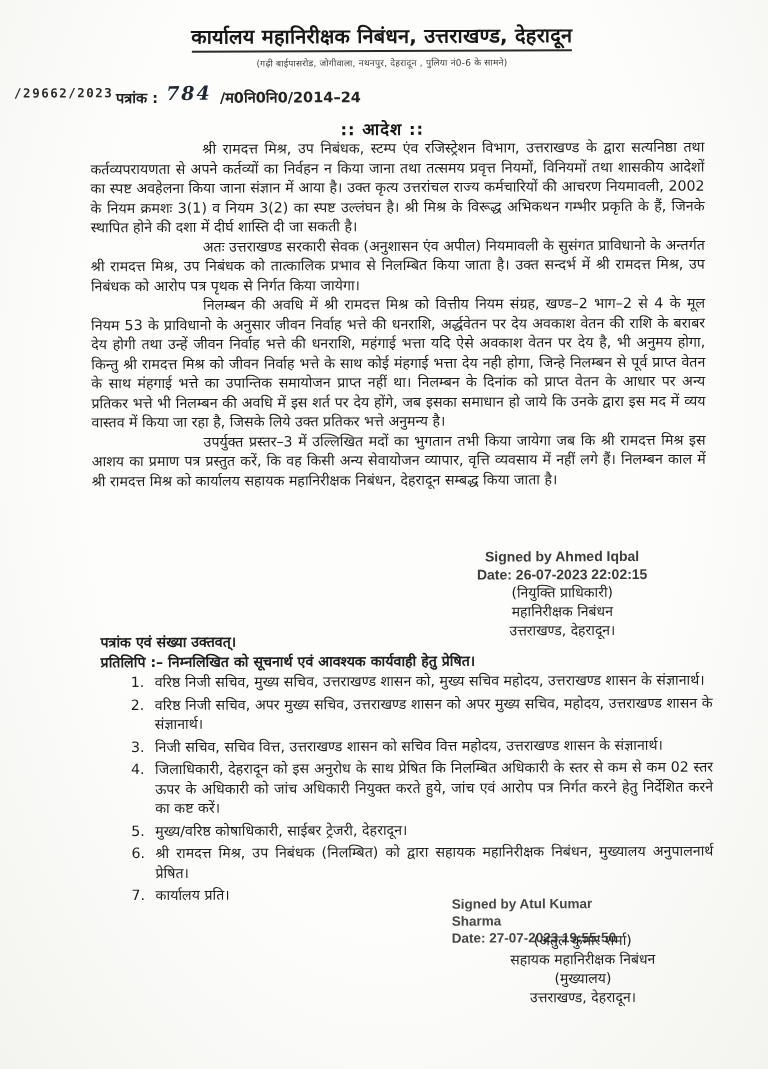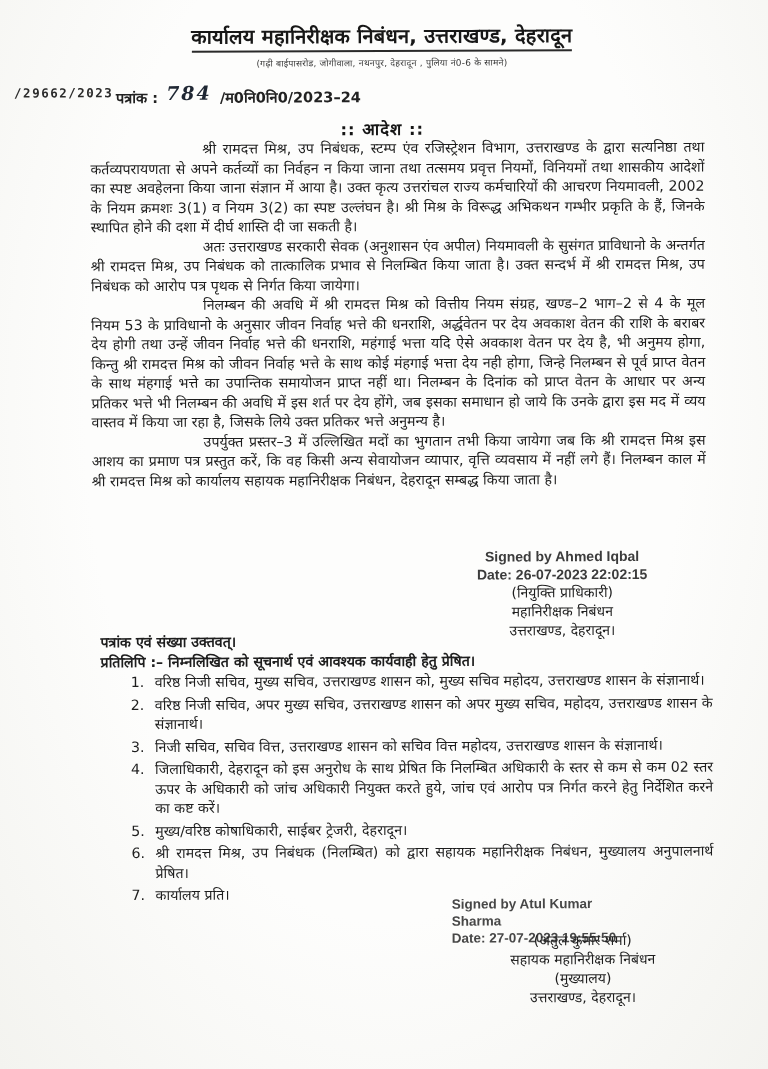--- a/index.html
+++ b/index.html
@@ -58,21 +58,21 @@
 
     <div class="letterhead">
       <div class="office-title">कार्यालय महानिरीक्षक निबंधन, उत्तराखण्ड, देहरादून</div>
       <div class="office-address">(गढ़ी बाईपासरोड, जोगीवाला, नथनपुर, देहरादून , पुलिया नं0-6 के सामने)</div>
     </div>
 
     <div class="ref-row">
       <div>
         <span>पत्रांक :</span>
         <span class="hand">784</span>
-        <span>/म0नि0नि0/2023–24</span>
+        <span>/म0नि0नि0/2014–24</span>
       </div>
     </div>
 
     <div class="order-heading">:: आदेश ::</div>
 
     <div class="body-text">
       <p class="para">श्री रामदत्त मिश्र, उप निबंधक, स्टम्प एंव रजिस्ट्रेशन विभाग, उत्तराखण्ड के द्वारा सत्यनिष्ठा तथा कर्तव्यपरायणता से अपने कर्तव्यों का निर्वहन न किया जाना तथा तत्समय प्रवृत्त नियमों, विनियमों तथा शासकीय आदेशों का स्पष्ट अवहेलना किया जाना संज्ञान में आया है। उक्त कृत्य उत्तरांचल राज्य कर्मचारियों की आचरण नियमावली, 2002 के नियम क्रमशः 3(1) व नियम 3(2) का स्पष्ट उल्लंघन है। श्री मिश्र के विरूद्ध अभिकथन गम्भीर प्रकृति के हैं, जिनके स्थापित होने की दशा में दीर्घ शास्ति दी जा सकती है।</p>
       <p class="para">अतः उत्तराखण्ड सरकारी सेवक (अनुशासन एंव अपील) नियमावली के सुसंगत प्राविधानो के अन्तर्गत श्री रामदत्त मिश्र, उप निबंधक को तात्कालिक प्रभाव से निलम्बित किया जाता है। उक्त सन्दर्भ में श्री रामदत्त मिश्र, उप निबंधक को आरोप पत्र पृथक से निर्गत किया जायेगा।</p>
       <p class="para">निलम्बन की अवधि में श्री रामदत्त मिश्र को वित्तीय नियम संग्रह, खण्ड–2 भाग–2 से 4 के मूल नियम 53 के प्राविधानो के अनुसार जीवन निर्वाह भत्ते की धनराशि, अर्द्धवेतन पर देय अवकाश वेतन की राशि के बराबर देय होगी तथा उन्हें जीवन निर्वाह भत्ते की धनराशि, महंगाई भत्ता यदि ऐसे अवकाश वेतन पर देय है, भी अनुमय होगा, किन्तु श्री रामदत्त मिश्र को जीवन निर्वाह भत्ते के साथ कोई मंहगाई भत्ता देय नही होगा, जिन्हे निलम्बन से पूर्व प्राप्त वेतन के साथ मंहगाई भत्ते का उपान्तिक समायोजन प्राप्त नहीं था। निलम्बन के दिनांक को प्राप्त वेतन के आधार पर अन्य प्रतिकर भत्ते भी निलम्बन की अवधि में इस शर्त पर देय होंगे, जब इसका समाधान हो जाये कि उनके द्वारा इस मद में व्यय वास्तव में किया जा रहा है, जिसके लिये उक्त प्रतिकर भत्ते अनुमन्य है।</p>
       <p class="para">उपर्युक्त प्रस्तर–3 में उल्लिखित मदों का भुगतान तभी किया जायेगा जब कि श्री रामदत्त मिश्र इस आशय का प्रमाण पत्र प्रस्तुत करें, कि वह किसी अन्य सेवायोजन व्यापार, वृत्ति व्यवसाय में नहीं लगे हैं। निलम्बन काल में श्री रामदत्त मिश्र को कार्यालय सहायक महानिरीक्षक निबंधन, देहरादून सम्बद्ध किया जाता है।</p>

